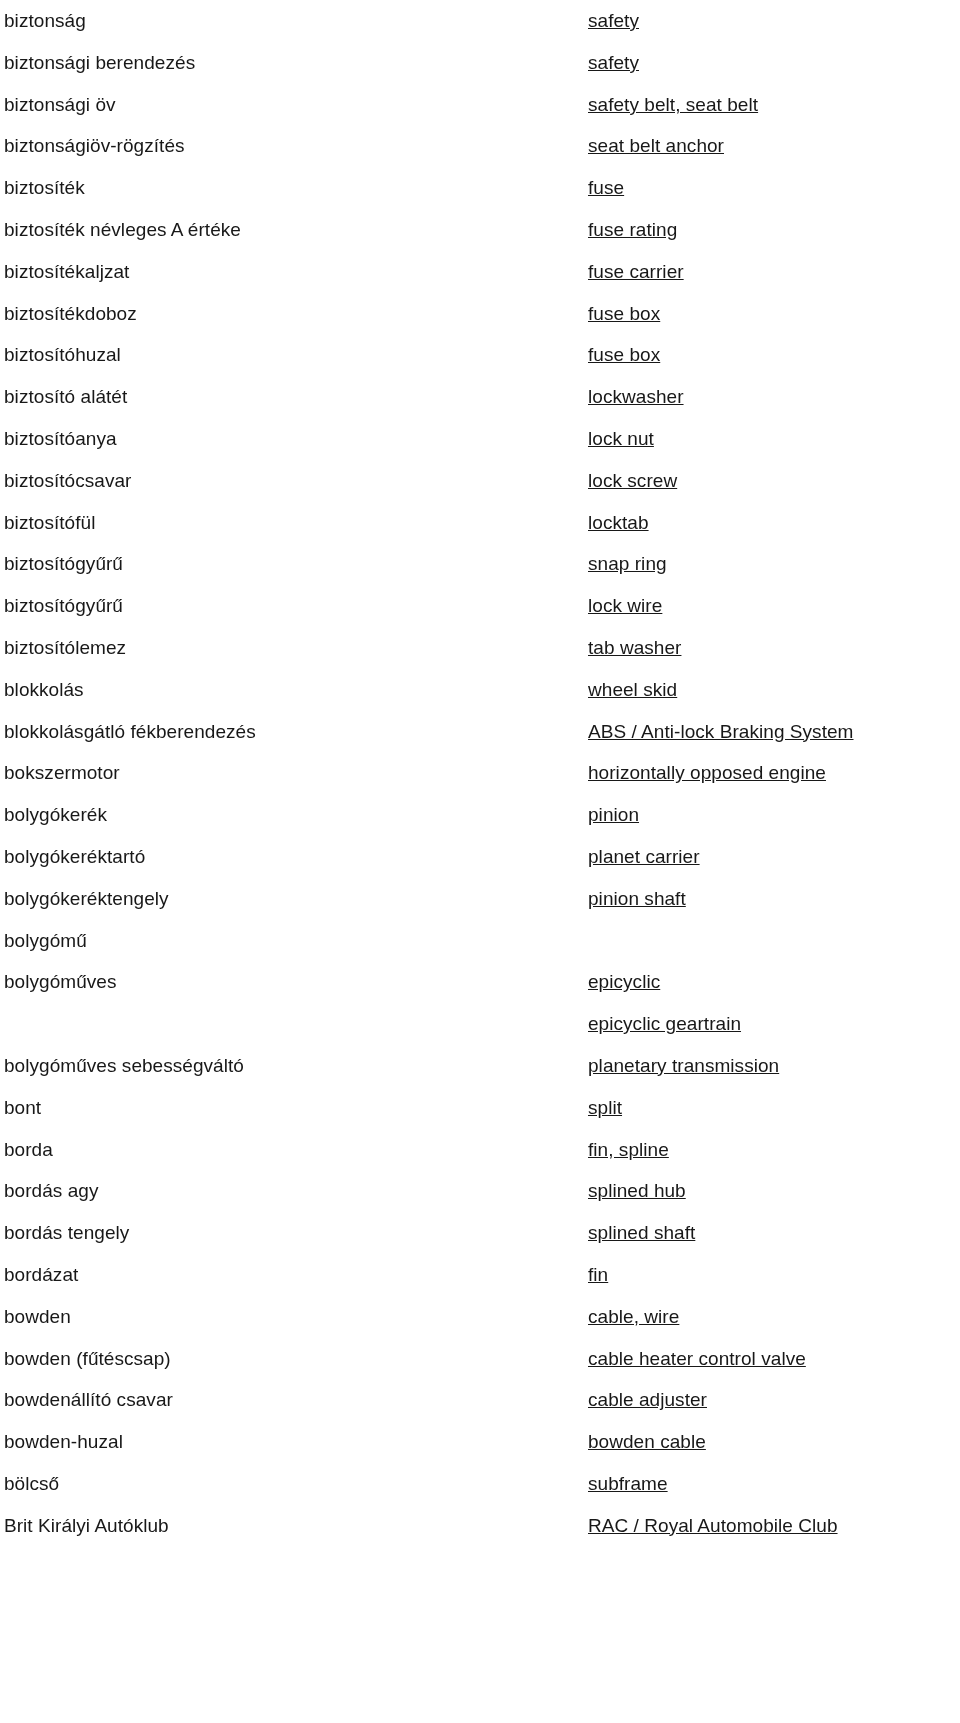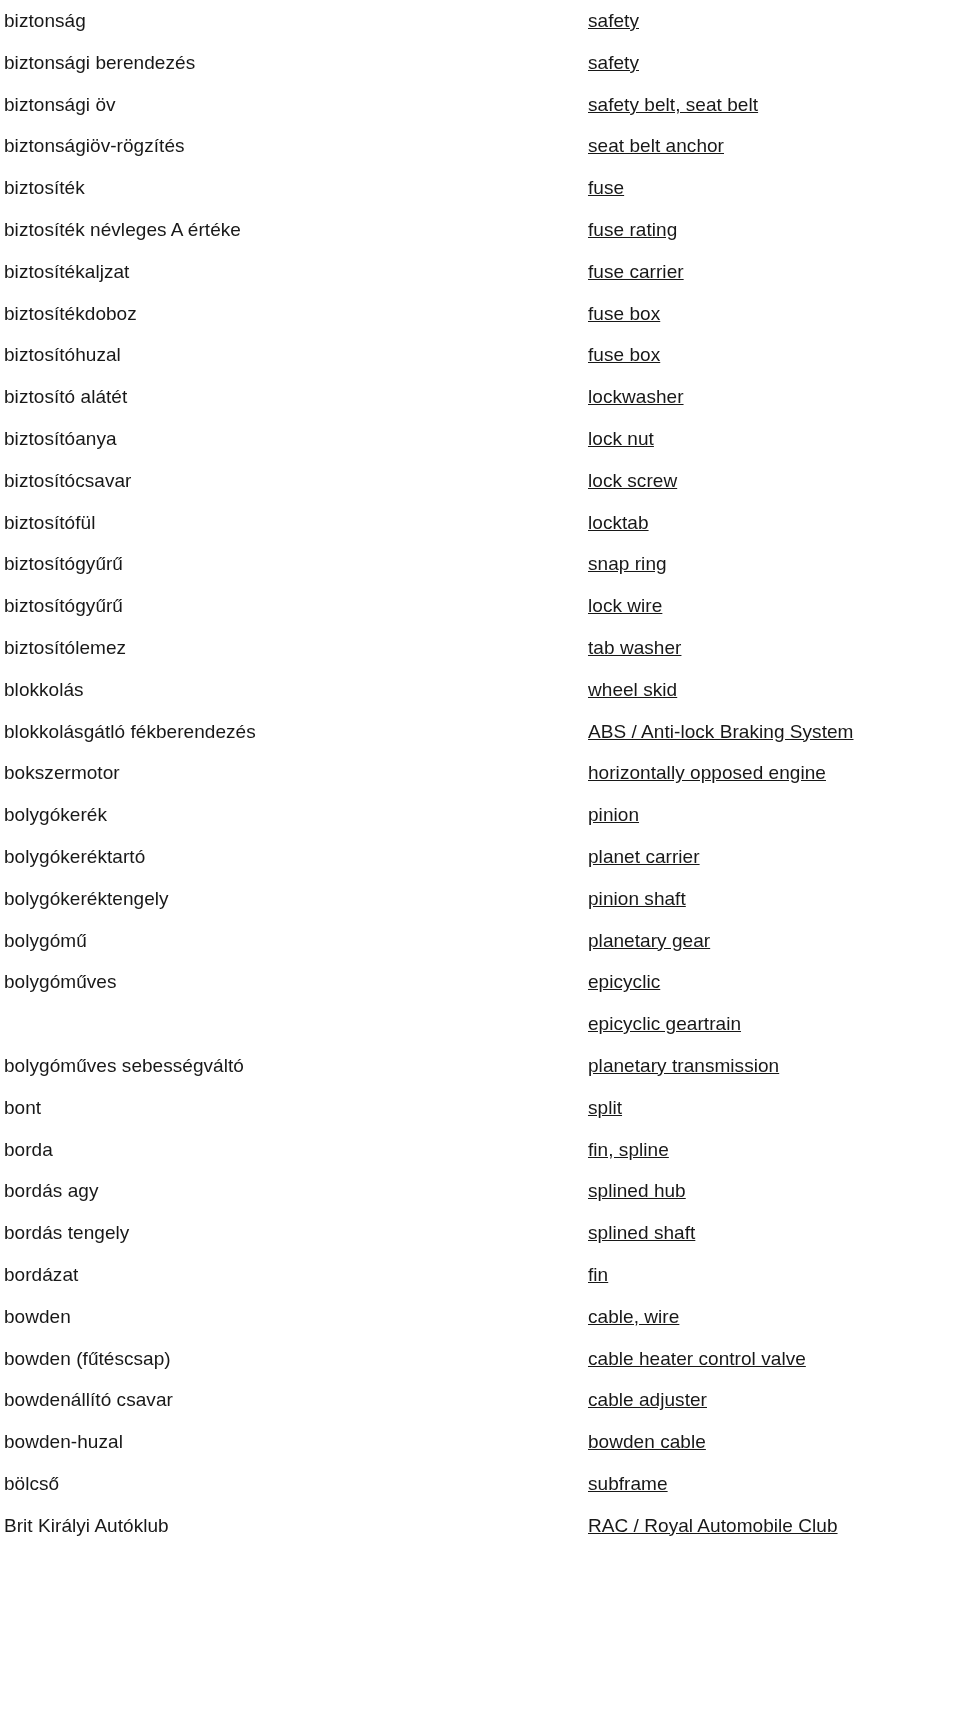--- a/index.html
+++ b/index.html
@@ -134,21 +134,20 @@
     <div class="row">
       <div class="cell source">bolygókeréktartó</div>
       <div class="cell target">planet carrier</div>
     </div>
     <div class="row">
       <div class="cell source">bolygókeréktengely</div>
       <div class="cell target">pinion shaft</div>
     </div>
     <div class="row">
       <div class="cell source">bolygómű</div>
-      <div class="cell target">planetary gear</div>
     </div>
     <div class="row">
       <div class="cell source">bolygóműves</div>
       <div class="cell target">epicyclic</div>
     </div>
     <div class="row">
       <div class="cell target">epicyclic geartrain</div>
     </div>
     <div class="row">
       <div class="cell source">bolygóműves sebességváltó</div>

